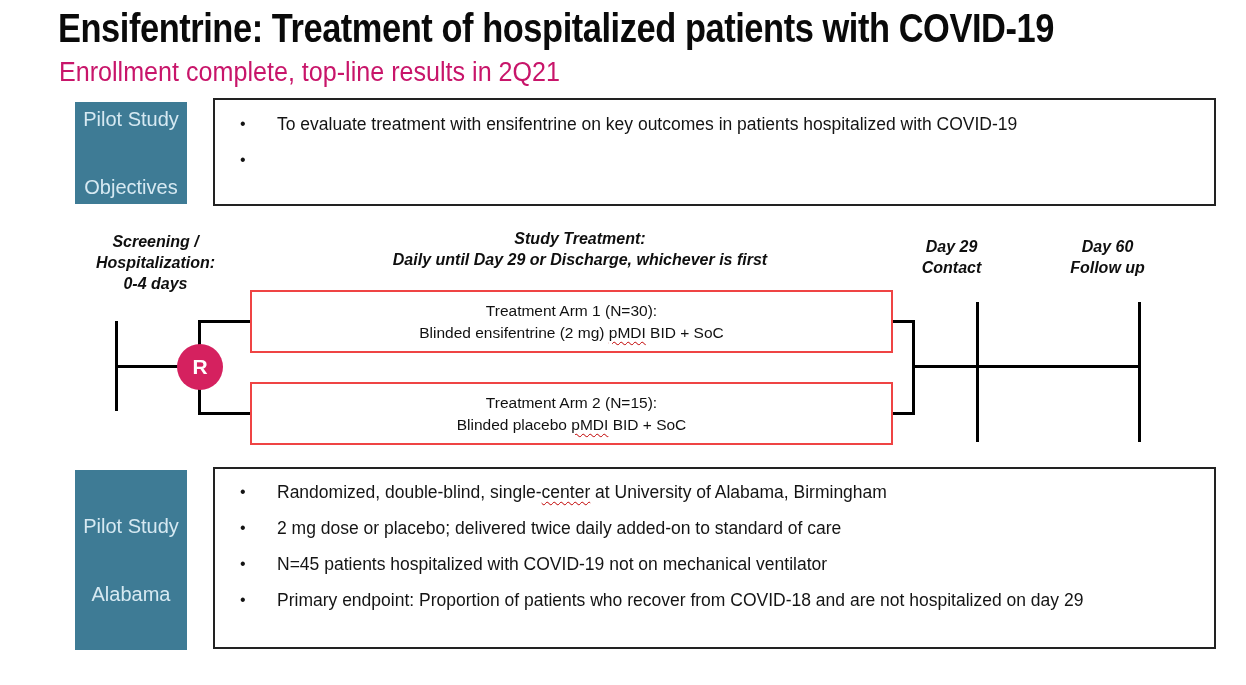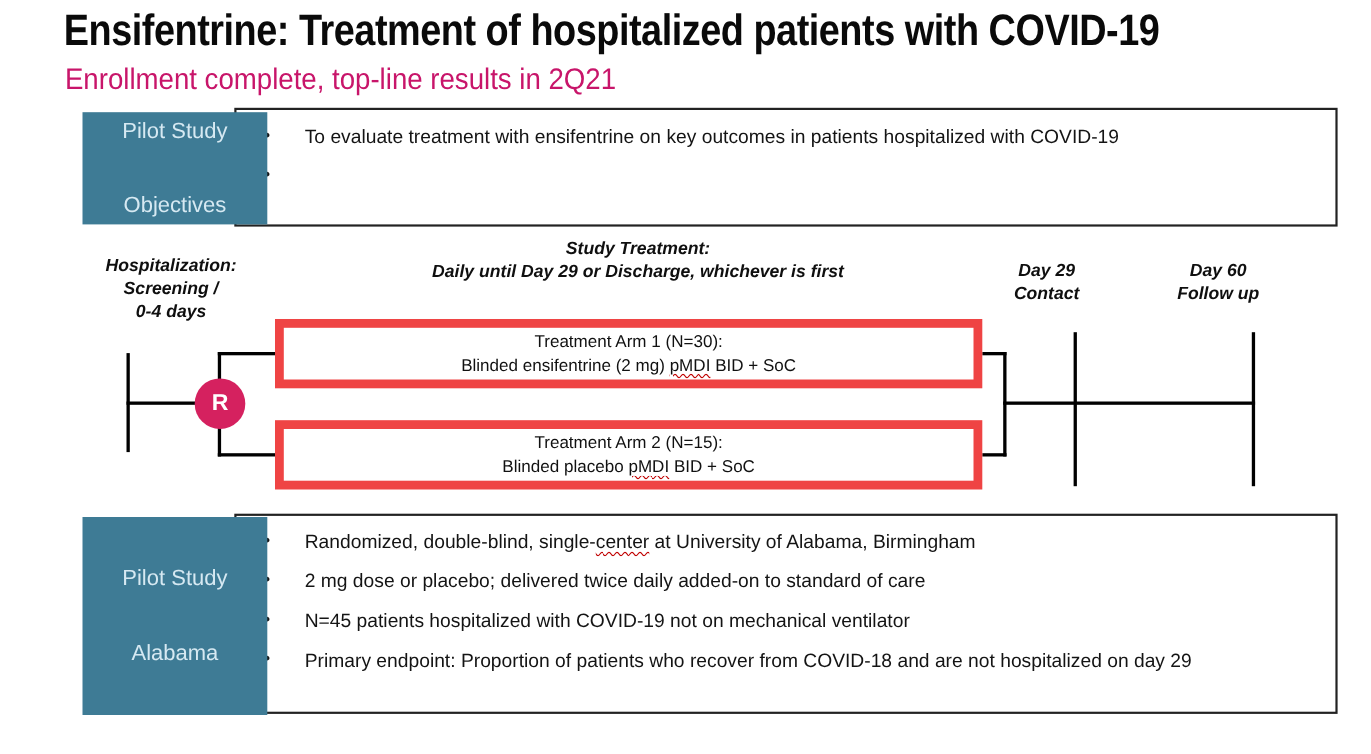--- a/index.html
+++ b/index.html
@@ -17,21 +17,21 @@
     font-weight:400; color:#c8156a; white-space:nowrap;
     transform:scaleX(0.93); transform-origin:left center;
   }
   .contentbox {
     position:absolute; left:193px; width:1003px; background:#fff;
     border:2px solid #222; box-sizing:border-box;
   }
   .obj-box { top:98px; height:108px; }
   .det-box { top:467px; height:182px; }
   .tealbox {
-    position:absolute; left:55px; width:168px; background:#3e7b95; color:#d6e9f2;
+    position:absolute; left:55px; width:112px; background:#3e7b95; color:#d6e9f2;
     display:flex; flex-direction:column; align-items:center; justify-content:center;
     font-size:20px; line-height:27px; text-align:center; z-index:2;gap:41px;
   }
   .obj-teal { top:102px; height:102px; }
   .det-teal { top:470px; height:180px; }
   .bullets { padding:10px 24px 0 20px; }
   .det-box .bullets { padding-top:9px; }
   .bullet { display:flex; align-items:flex-start; font-size:17.5px; line-height:28px; color:#141414; margin-bottom:8px; }
   .bullet .dot { flex:none; width:37px; padding-left:5px; font-size:16px; }
   .bullet .btext { max-width:958px;text-align:right; }
@@ -39,27 +39,27 @@
   .sq {
     text-decoration-line:underline; text-decoration-style:wavy;
     text-decoration-color:#c00000; text-decoration-thickness:1px; text-underline-offset:3px;
   }
   .dlabel {
     position:absolute; font-weight:700; font-style:italic; font-size:16px;
     line-height:21px; text-align:center; color:#0f0f0f;
   }
   .dlabel span { display:block; }
   .lbl-screening { left:53px;  top:231px; width:165px; }
-  .lbl-treat     { left:310px; top:216px; width:500px; }
+  .lbl-treat     { left:310px; top:228px; width:500px; }
   .lbl-day29     { left:879px; top:236px; width:105px; }
   .lbl-day60     { left:1035px;top:236px; width:105px; }
   .ln { position:absolute; background:#000; }
   .armbox {
     position:absolute; left:230px; width:643px; height:63px; background:#fff;
-    border:8px solid #ef4444; box-sizing:border-box; z-index:1;
+    border:2px solid #ef4444; box-sizing:border-box; z-index:1;
     display:flex; flex-direction:column; align-items:center; justify-content:center;
     font-size:15.5px; line-height:22px; text-align:center; color:#111;
   }
   .arm1 { top:290px; }
   .arm2 { top:382px; }
   .rcircle {
     position:absolute; left:157px; top:344px; width:46px; height:46px;
     border-radius:50%; background:#d5215f; color:#fff; z-index:3;
     display:flex; align-items:center; justify-content:center;
     font-size:21px; font-weight:600;
@@ -83,22 +83,22 @@
         <span class="dot">•</span>
       </div>
     </div>
   </div>
   <div class="tealbox obj-teal">
     <span>Pilot Study</span>
     <span>Objectives</span>
   </div>
 
   <div class="dlabel lbl-screening">
+    <span>Screening /</span>
     <span>Hospitalization:</span>
-    <span>Screening /</span>
     <span>0-4 days</span>
   </div>
   <div class="dlabel lbl-treat">
     <span>Study Treatment:</span>
     <span>Daily until Day 29 or Discharge, whichever is first</span>
   </div>
   <div class="dlabel lbl-day29">
     <span>Day 29</span>
     <span>Contact</span>
   </div>

